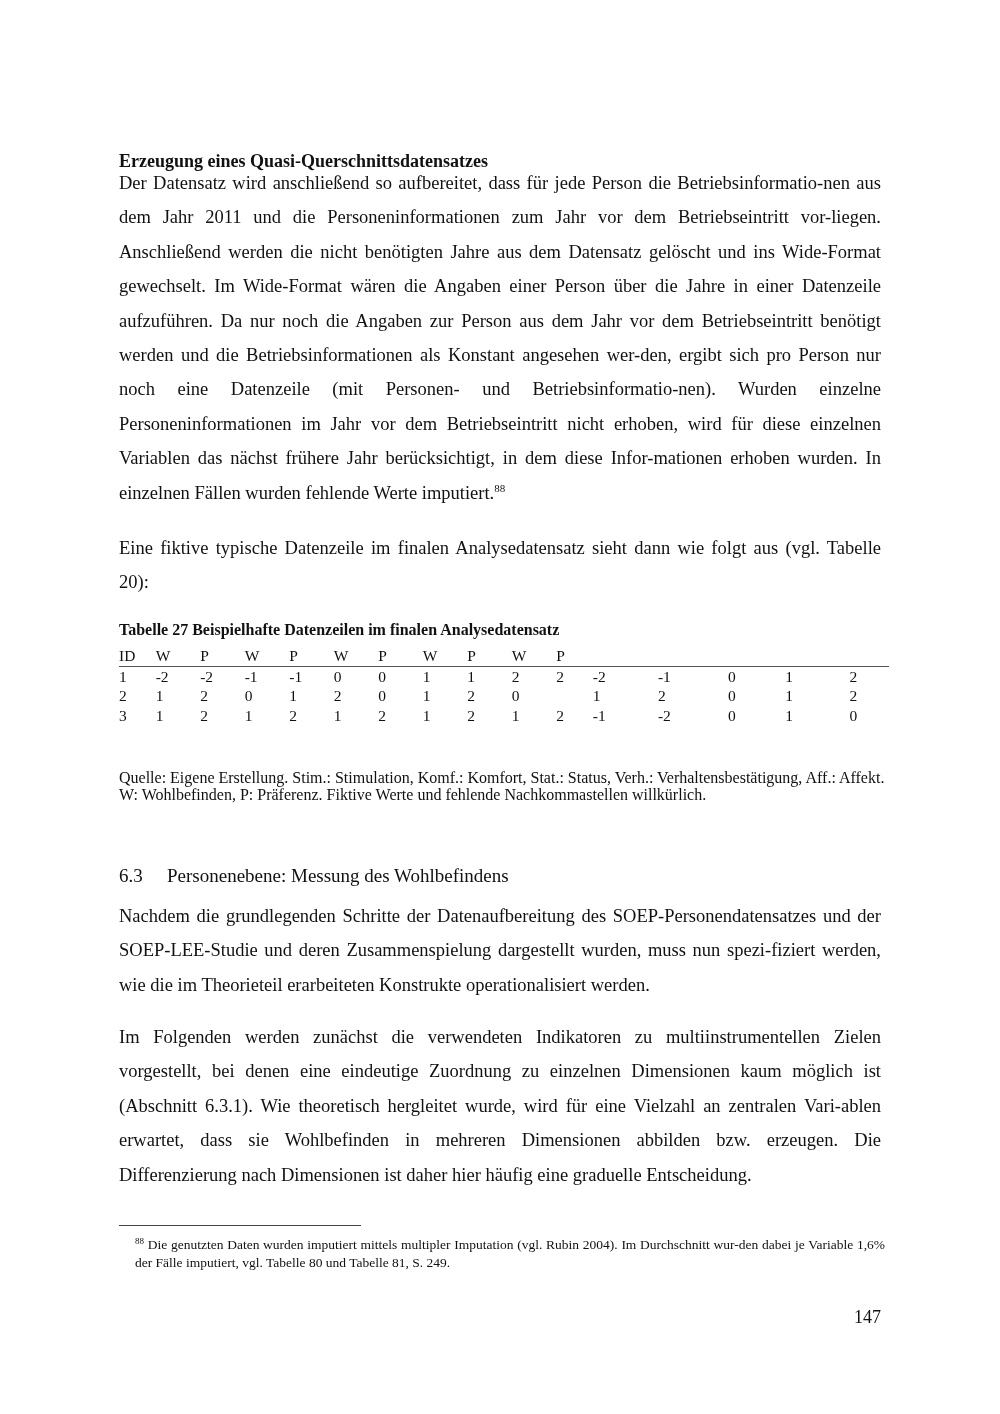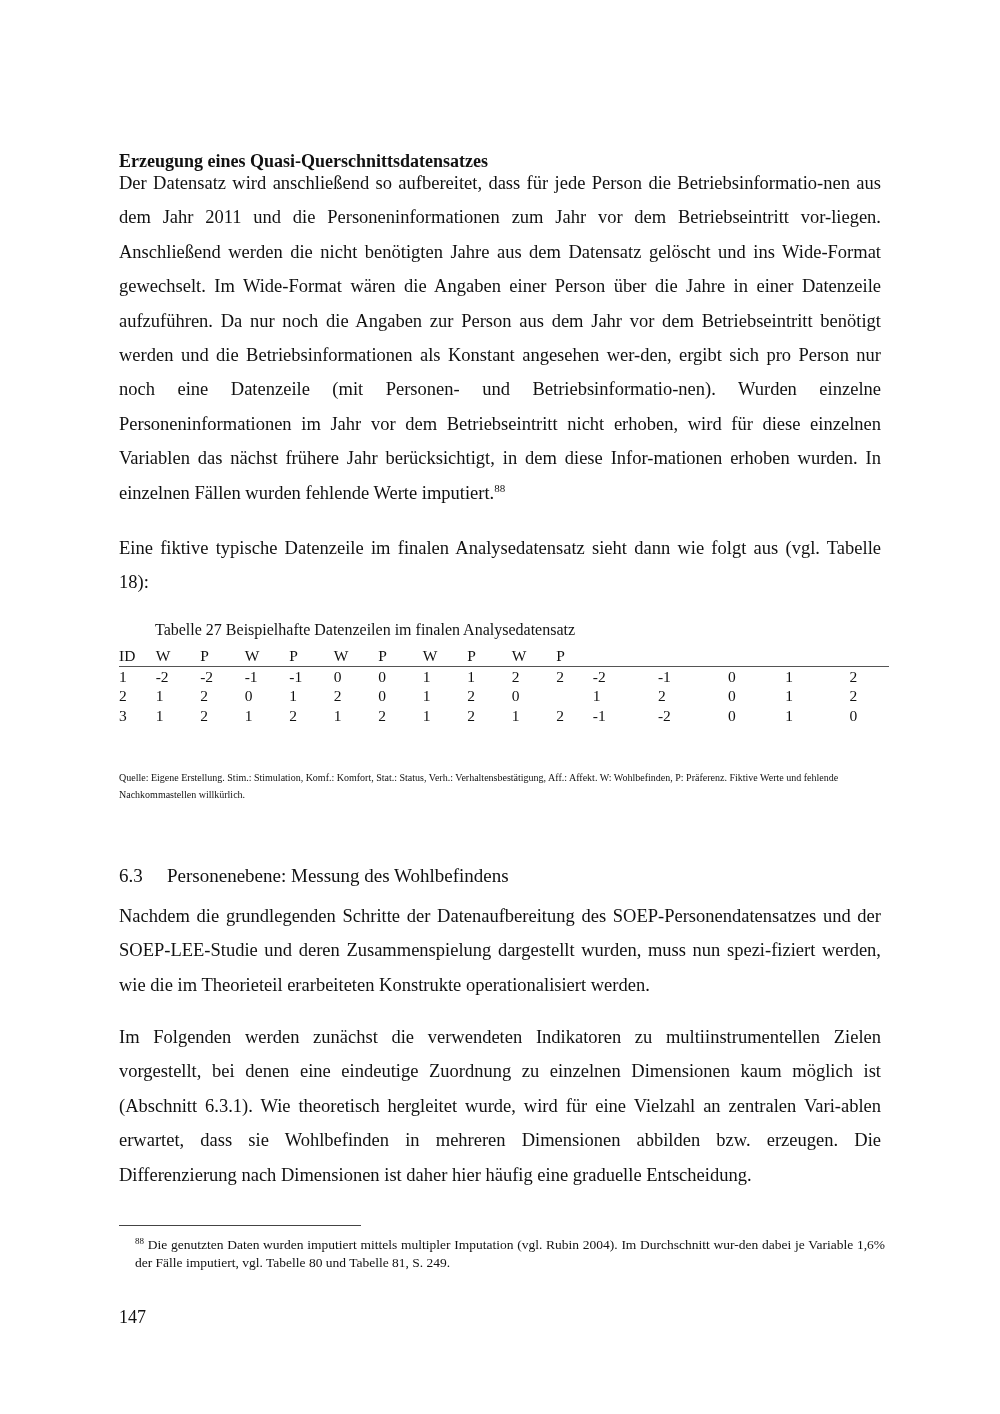--- a/index.html
+++ b/index.html
@@ -5,45 +5,45 @@
   html, body { margin: 0; padding: 0; background: #ffffff; }
   body { width: 1000px; height: 1414px; position: relative; overflow: hidden;
          font-family: "Liberation Serif", "DejaVu Serif", serif; color: #111; }
   .page { position: absolute; left: 119px; top: 0; width: 762px; }
   .heading { position: absolute; top: 119px; left: 0; font-weight: bold; font-size: 18px; margin-top: 32px; }
   .para { position: absolute; left: 0; width: 762px; font-size: 18.5px; line-height: 34.4px;
           text-align: justify; hyphens: manual; }
   .p1 { top: 166px; }
   .p2 { top: 531px; }
   sup { font-size: 11px; vertical-align: 7px; line-height: 0; }
-  .tcaption { position: absolute; top: 621px; left: 0; font-weight: normal; font-size: 16px; margin-left: 36px; }
+  .tcaption { position: absolute; top: 621px; left: 0; font-weight: bold; font-size: 16px; }
   table.data { position: absolute; top: 646px; left: 0; width: 770px; border-collapse: collapse;
                font-size: 15.5px; }
   table.data td { padding: 0; height: 19.5px; line-height: 19.5px; vertical-align: middle; white-space: nowrap; }
   table.data tr.idrow td { border-bottom: 1.3px solid #555; }
-  .tnote { position: absolute; top: 769px; left: 0; width: 770px; font-size: 10px; line-height: 17px; }
+  .tnote { position: absolute; top: 769px; left: 0; width: 770px; font-size: 16px; line-height: 17px; }
   .section { position: absolute; top: 865px; left: 0; font-weight: normal; font-size: 19px; }
   .section .num { display: inline-block; width: 48px; }
   .p3 { top: 899px; }
   .p4 { top: 1020px; }
   .fnrule { position: absolute; top: 1225px; left: 0; width: 242px; height: 0; border-top: 1px solid #444; }
   .footnote { position: absolute; top: 1236px; left: 16px; width: 750px; font-size: 13.5px; line-height: 17.5px; text-align: justify; }
   .footnote sup { font-size: 9px; vertical-align: 5px; }
-  .pagenum { position: absolute; top: 1307px; left: 0; width: 762px; text-align: left; font-size: 18px; }
+  .pagenum { position: absolute; top: 1307px; left: 0; width: 762px; text-align: right; font-size: 18px; }
 </style>
 </head>
 <body>
 
 <div class="page">
 
   <div class="heading">Erzeugung eines Quasi-Querschnittsdatensatzes</div>
 
   <div class="para p1"><span>Der Datensatz wird anschließend so aufbereitet, dass für jede Person die Betriebsinformatio-nen aus dem Jahr 2011 und die Personeninformationen zum Jahr vor dem Betriebseintritt vor-liegen. Anschließend werden die nicht benötigten Jahre aus dem Datensatz gelöscht und ins Wide-Format gewechselt. Im Wide-Format wären die Angaben einer Person über die Jahre in einer Datenzeile aufzuführen. Da nur noch die Angaben zur Person aus dem Jahr vor dem Betriebseintritt benötigt werden und die Betriebsinformationen als Konstant angesehen wer-den, ergibt sich pro Person nur noch eine Datenzeile (mit Personen- und Betriebsinformatio-nen). Wurden einzelne Personeninformationen im Jahr vor dem Betriebseintritt nicht erhoben, wird für diese einzelnen Variablen das nächst frühere Jahr berücksichtigt, in dem diese Infor-mationen erhoben wurden. In einzelnen Fällen wurden fehlende Werte imputiert.</span><sup>88</sup></div>
 
-  <div class="para p2">Eine fiktive typische Datenzeile im finalen Analysedatensatz sieht dann wie folgt aus (vgl. Tabelle 18):</div>
+  <div class="para p2">Eine fiktive typische Datenzeile im finalen Analysedatensatz sieht dann wie folgt aus (vgl. Tabelle 20):</div>
 
   <div class="tcaption">Tabelle 27 Beispielhafte Datenzeilen im finalen Analysedatensatz</div>
 
   <table class="data">
     <colgroup>
       <col style="width:37px">
         <col style="width:45px">
         <col style="width:45px">
         <col style="width:45px">
         <col style="width:45px">

